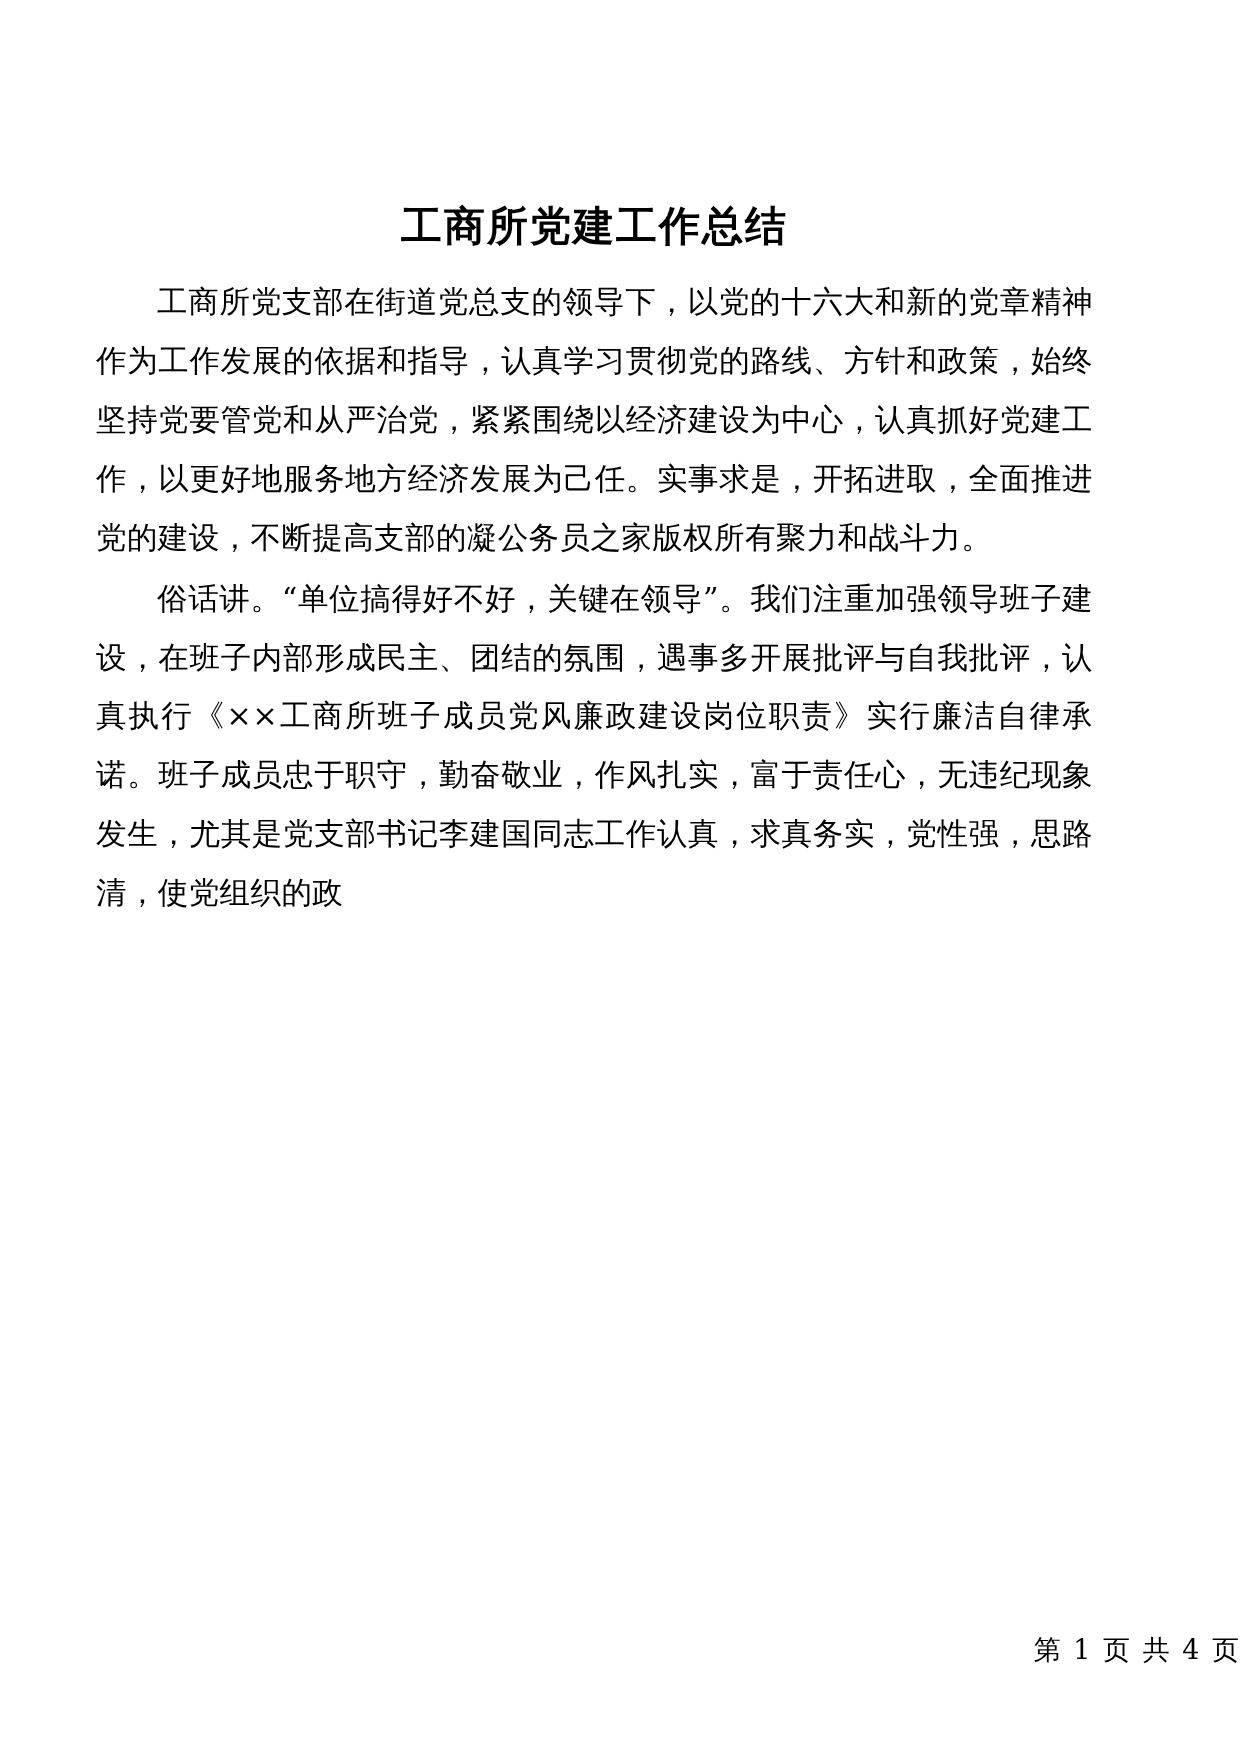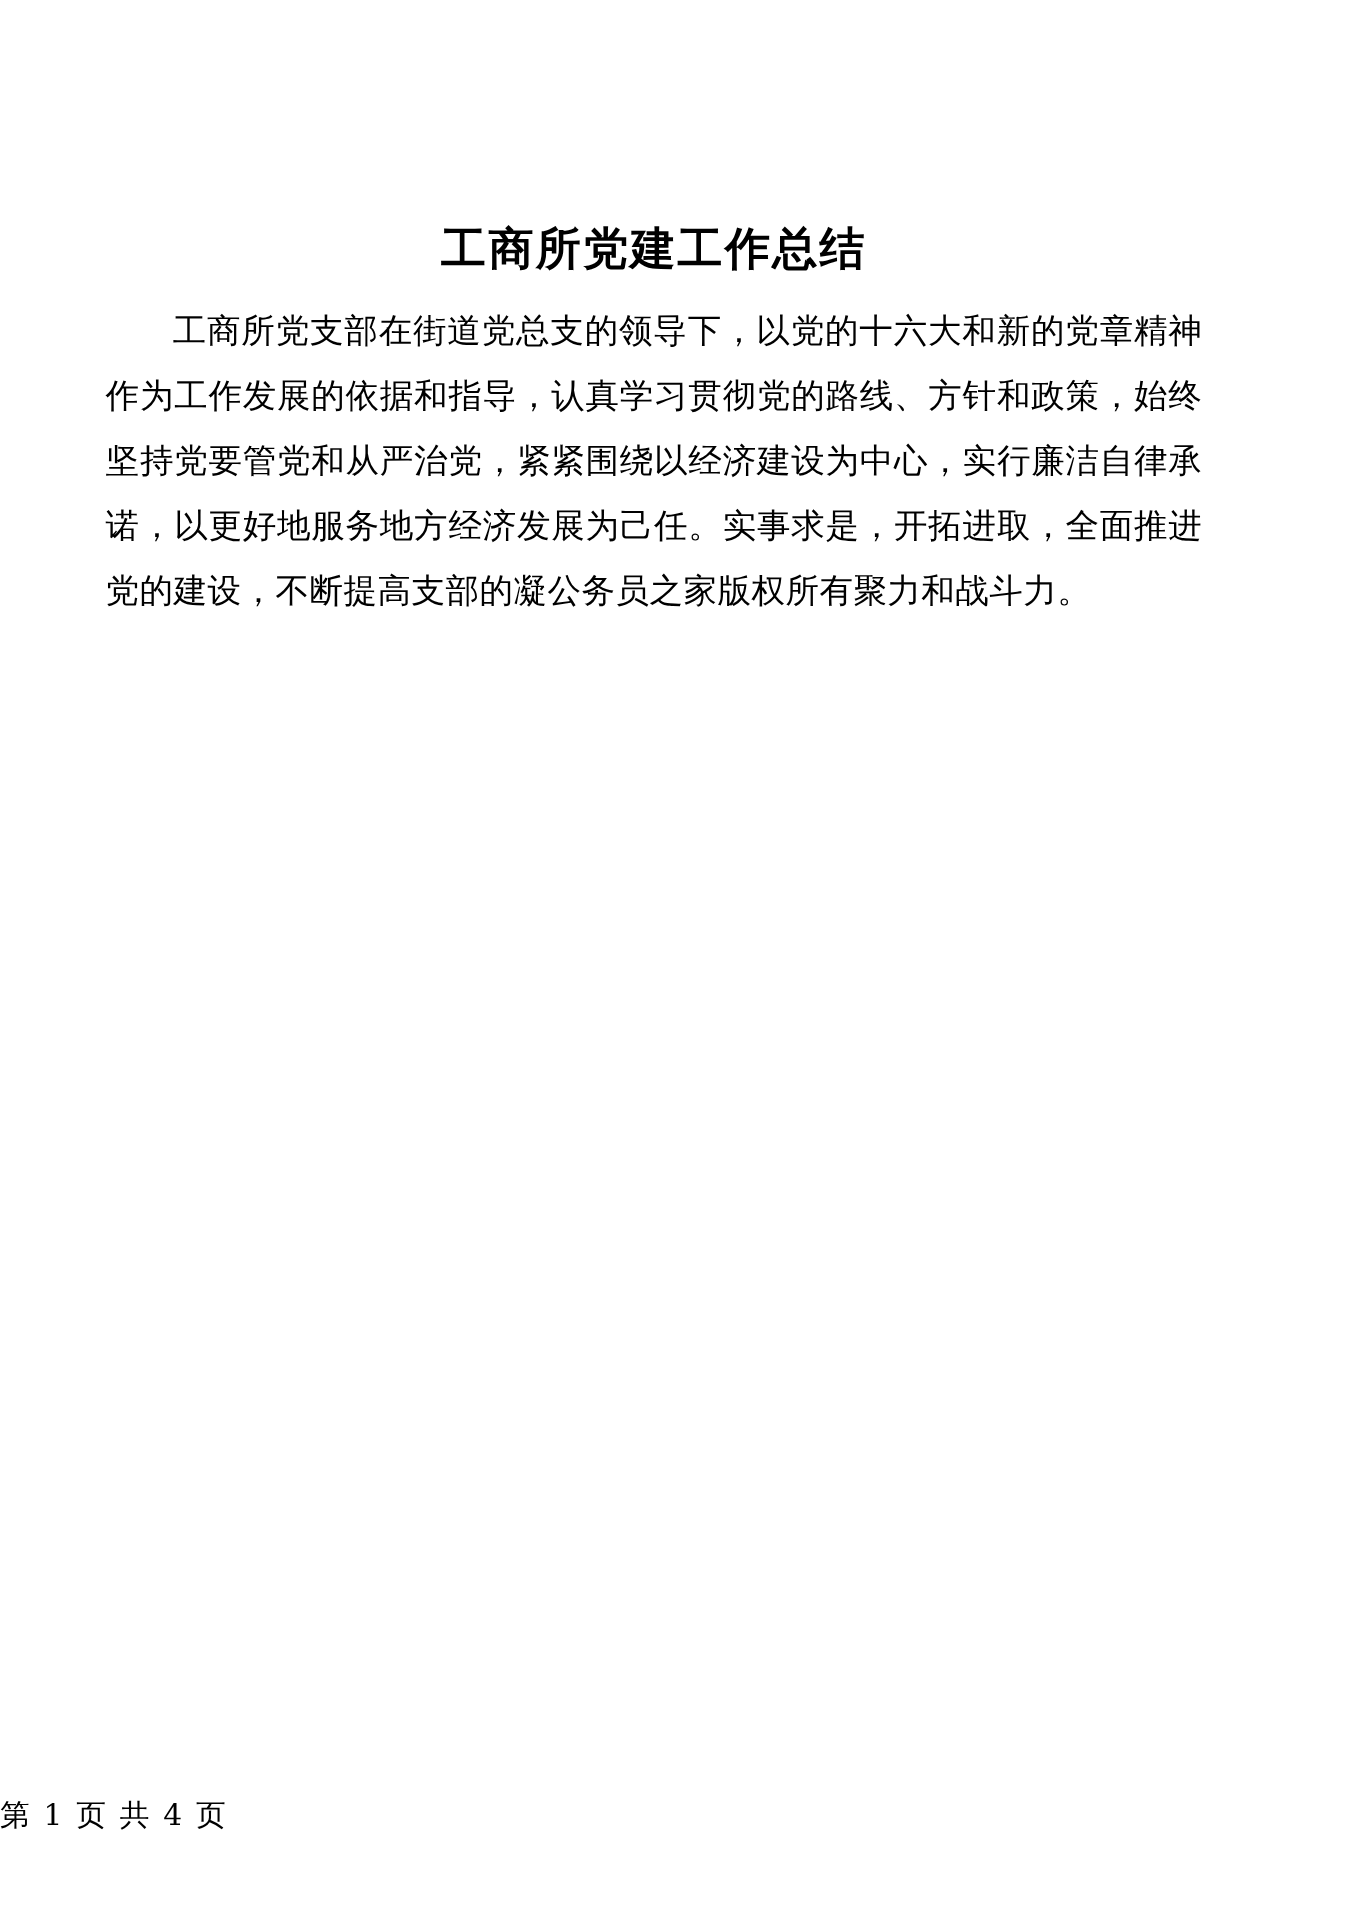--- a/index.html
+++ b/index.html
@@ -39,29 +39,30 @@
     text-justify: inter-ideograph;
     text-indent: 2em;
     margin: 0 0 2px 0;
     letter-spacing: 0.4px;
   }
   .footer {
     position: absolute;
     left: 0;
     right: 0;
     bottom: 86px;
-    text-align: left;
+    text-align: right;
     font-size: 27px;
     letter-spacing: 2px;
   }
 </style>
 </head>
 <body>
 
 <div class="page">
 
   <h1 class="doc-title">工商所党建工作总结</h1>
 
-  <p class="para">工商所党支部在街道党总支的领导下，以党的十六大和新的党章精神作为工作发展的依据和指导，认真学习贯彻党的路线、方针和政策，始终坚持党要管党和从严治党，紧紧围绕以经济建设为中心，实行廉洁自律承诺，以更好地服务地方经济发展为己任。实事求是，开拓进取，全面推进党的建设，不断提高支部的凝公务员之家版权所有聚力和战斗力。</p>
+  <p class="para">工商所党支部在街道党总支的领导下，以党的十六大和新的党章精神作为工作发展的依据和指导，认真学习贯彻党的路线、方针和政策，始终坚持党要管党和从严治党，紧紧围绕以经济建设为中心，认真抓好党建工作，以更好地服务地方经济发展为己任。实事求是，开拓进取，全面推进党的建设，不断提高支部的凝公务员之家版权所有聚力和战斗力。</p>
+  <p class="para">俗话讲。“单位搞得好不好，关键在领导”。我们注重加强领导班子建设，在班子内部形成民主、团结的氛围，遇事多开展批评与自我批评，认真执行《××工商所班子成员党风廉政建设岗位职责》实行廉洁自律承诺。班子成员忠于职守，勤奋敬业，作风扎实，富于责任心，无违纪现象发生，尤其是党支部书记李建国同志工作认真，求真务实，党性强，思路清，使党组织的政</p>
 
   <div class="footer">第 1 页  共 4 页</div>
 
 </div>
 
 </body></html>

